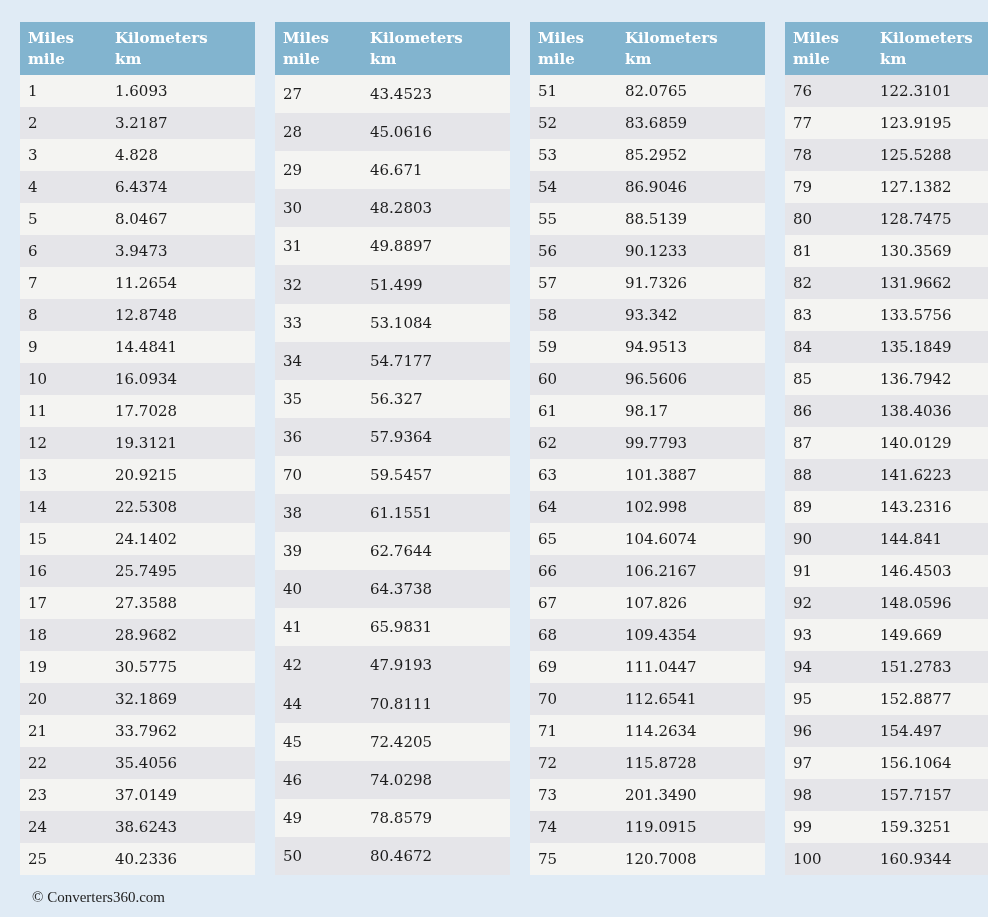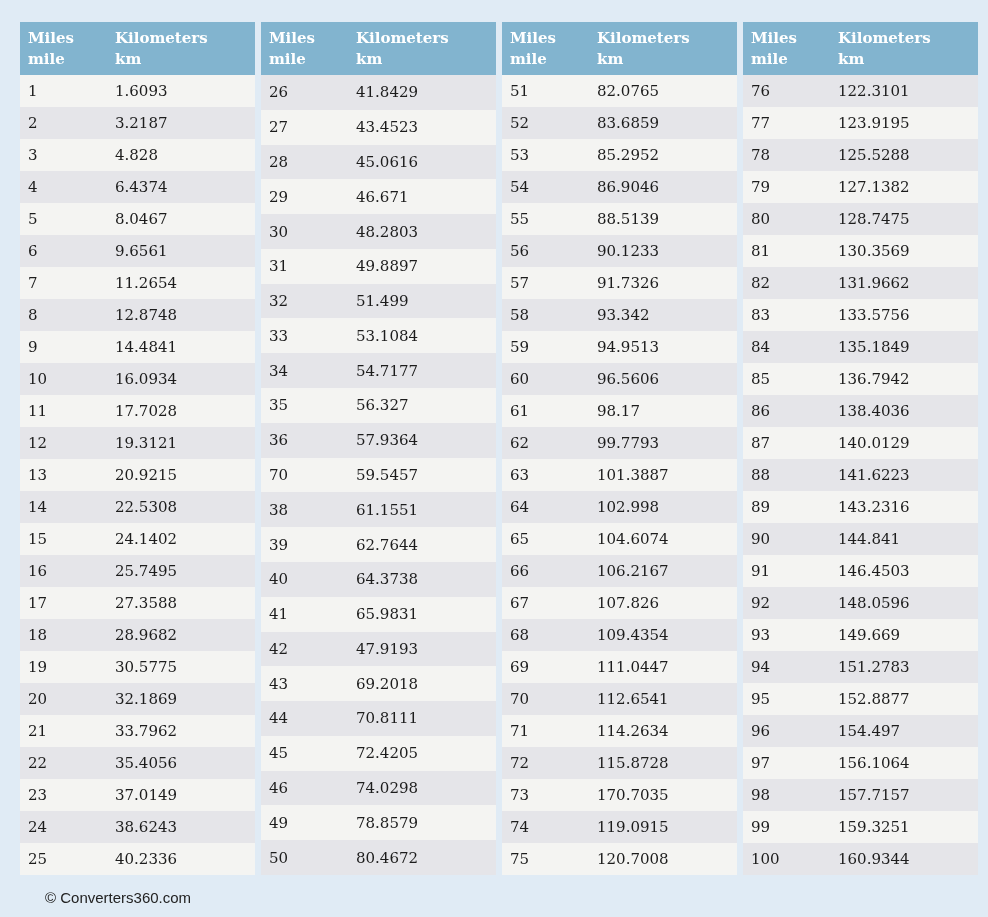--- a/index.html
+++ b/index.html
@@ -14,21 +14,21 @@
   *{box-sizing:border-box;}
   html,body{margin:0;padding:0;}
   body{
     width:988px;height:917px;
     background:var(--page-bg);
     font-family:"DejaVu Serif", serif;
     overflow:hidden;
   }
   .tables{
     display:flex;
-    gap:6px;
+    gap:20px;
     padding:22px 0 0 20px;
   }
   table.conv-table{
     border-collapse:collapse;
     width:235px;
     table-layout:fixed;
   }
   table.conv-table th{
     background:var(--header-bg);
     color:var(--header-text);
@@ -44,22 +44,22 @@
   table.conv-table td{
     height:32px;
     font-size:15px;
     color:var(--cell-text);
     padding:0 0 0 8px;
     vertical-align:middle;
   }
   tr.row-light td{background:var(--row-light);}
   tr.row-dark td{background:var(--row-dark);}
   .footer{
-    padding:14px 0 0 45px;
-    font-family:Liberation Sans, sans-serif;
+    padding:14px 0 0 32px;
+    font-family:Liberation Serif, serif;
     font-size:15px;
     color:var(--footer-text);
   }
 </style>
 </head>
 <body>
 
 <div class="tables">
     <table class="conv-table">
       <colgroup>
@@ -94,21 +94,21 @@
         <tr class="row-dark">
           <td>4</td>
           <td>6.4374</td>
         </tr>
         <tr class="row-light">
           <td>5</td>
           <td>8.0467</td>
         </tr>
         <tr class="row-dark">
           <td>6</td>
-          <td>9.6561</td>
+          <td>3.9473</td>
         </tr>
         <tr class="row-light">
           <td>7</td>
           <td>11.2654</td>
         </tr>
         <tr class="row-dark">
           <td>8</td>
           <td>12.8748</td>
         </tr>
         <tr class="row-light">
@@ -192,24 +192,20 @@
             <span class="hline">Miles</span>
             <span class="hline">mile</span>
           </th>
           <th>
             <span class="hline">Kilometers</span>
             <span class="hline">km</span>
           </th>
         </tr>
       </thead>
       <tbody>
-        <tr class="row-dark">
-          <td>26</td>
-          <td>41.8429</td>
-        </tr>
         <tr class="row-light">
           <td>27</td>
           <td>43.4523</td>
         </tr>
         <tr class="row-dark">
           <td>28</td>
           <td>45.0616</td>
         </tr>
         <tr class="row-light">
           <td>29</td>
@@ -259,24 +255,20 @@
           <td>40</td>
           <td>64.3738</td>
         </tr>
         <tr class="row-light">
           <td>41</td>
           <td>65.9831</td>
         </tr>
         <tr class="row-dark">
           <td>42</td>
           <td>47.9193</td>
-        </tr>
-        <tr class="row-light">
-          <td>43</td>
-          <td>69.2018</td>
         </tr>
         <tr class="row-dark">
           <td>44</td>
           <td>70.8111</td>
         </tr>
         <tr class="row-light">
           <td>45</td>
           <td>72.4205</td>
         </tr>
         <tr class="row-dark">
@@ -394,21 +386,21 @@
         <tr class="row-light">
           <td>71</td>
           <td>114.2634</td>
         </tr>
         <tr class="row-dark">
           <td>72</td>
           <td>115.8728</td>
         </tr>
         <tr class="row-light">
           <td>73</td>
-          <td>170.7035</td>
+          <td>201.3490</td>
         </tr>
         <tr class="row-dark">
           <td>74</td>
           <td>119.0915</td>
         </tr>
         <tr class="row-light">
           <td>75</td>
           <td>120.7008</td>
         </tr>
       </tbody>

